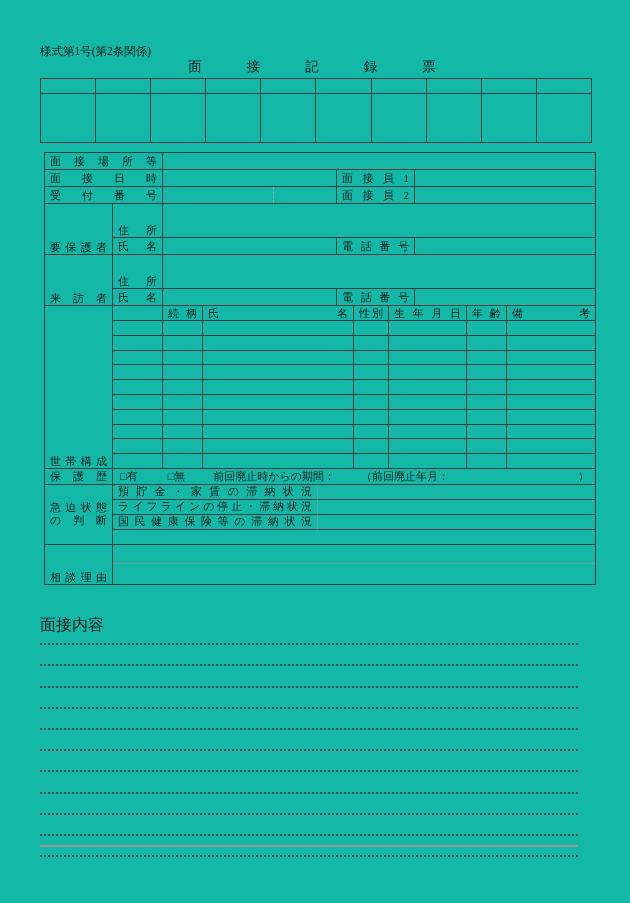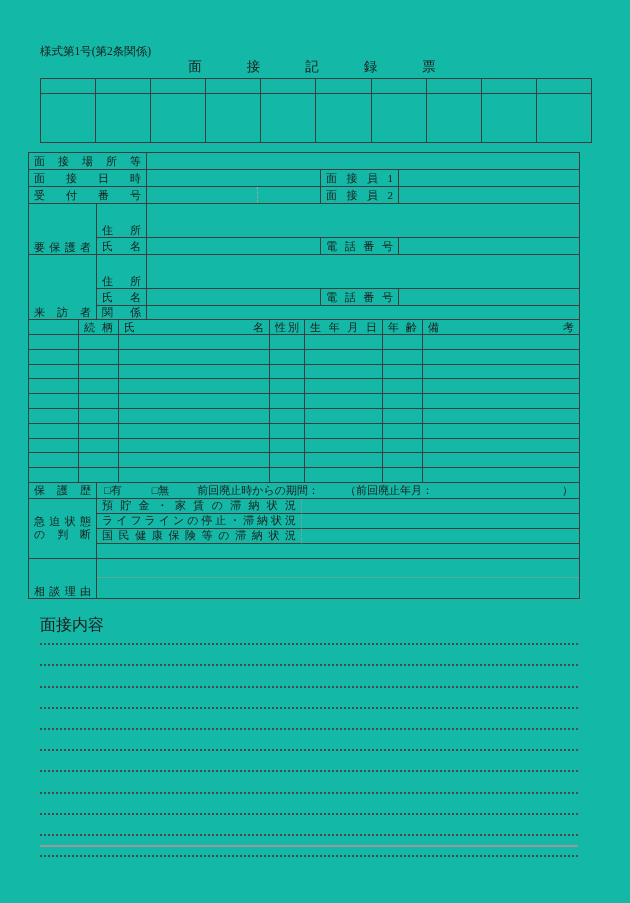--- a/index.html
+++ b/index.html
@@ -18,21 +18,21 @@
   .header-table { position:absolute; left:40px; top:78px; width:552px; height:65px;
                   border:1px solid var(--bc); box-sizing:border-box; display:flex; flex-direction:column; }
   .ht-row { display:flex; }
   .ht-row.r1 { height:15px; }
   .ht-row.r2 { flex:1; }
   .ht-cell { flex:1; border-right:1px solid var(--bc); border-bottom:1px solid var(--bc); }
   .ht-row .ht-cell:last-child { border-right:none; }
   .ht-row.r2 .ht-cell { border-bottom:none; }
 
   
-  .main-table { position:absolute; left:28px; top:152px; width:552px;
+  .main-table { position:absolute; left:44px; top:152px; width:552px;
                 border:1px solid var(--bc); box-sizing:border-box; display:flex; flex-direction:column; }
   .trow { display:flex; align-items:stretch; }
   .inner { flex:1; display:flex; flex-direction:column; min-width:0; }
   .cell { box-sizing:border-box; border-right:1px solid var(--bc); border-bottom:1px solid var(--bc);
           display:flex; flex-direction:column; justify-content:center; overflow:hidden; min-width:0; }
   .br0 { border-right:none !important; }
   .bb0 { border-bottom:none !important; }
   .top { justify-content:flex-end; padding-top:2px; }
   .fx { flex:1; }
   .h14{height:14px} .h15{height:15px} .h16{height:16px} .h17{height:17px}
@@ -169,30 +169,27 @@
         <div class="trow h17">
           <div class="cell w-b">
             <span class="jl">氏名</span>
           </div>
           <div class="cell w-v1"></div>
           <div class="cell w-l2">
             <span class="jl">電話番号</span>
           </div>
           <div class="cell fx br0"></div>
         </div>
-        <div class="trow h14">
-          <div class="cell w-b">
-            <span class="jl">関係</span>
-          </div>
-          <div class="cell fx br0"></div>
-        </div>
       </div>
     </div>
 
     <div class="trow">
+      <div class="cell w-a top">
+        <span class="jl">世帯構成</span>
+      </div>
       <div class="inner">
         <div class="trow h15">
           <div class="cell w-c0"></div>
           <div class="cell w-zoku">
             <span class="jl">続柄</span>
           </div>
           <div class="cell w-shimei">
             <span class="jl">氏名</span>
           </div>
           <div class="cell w-sei">

